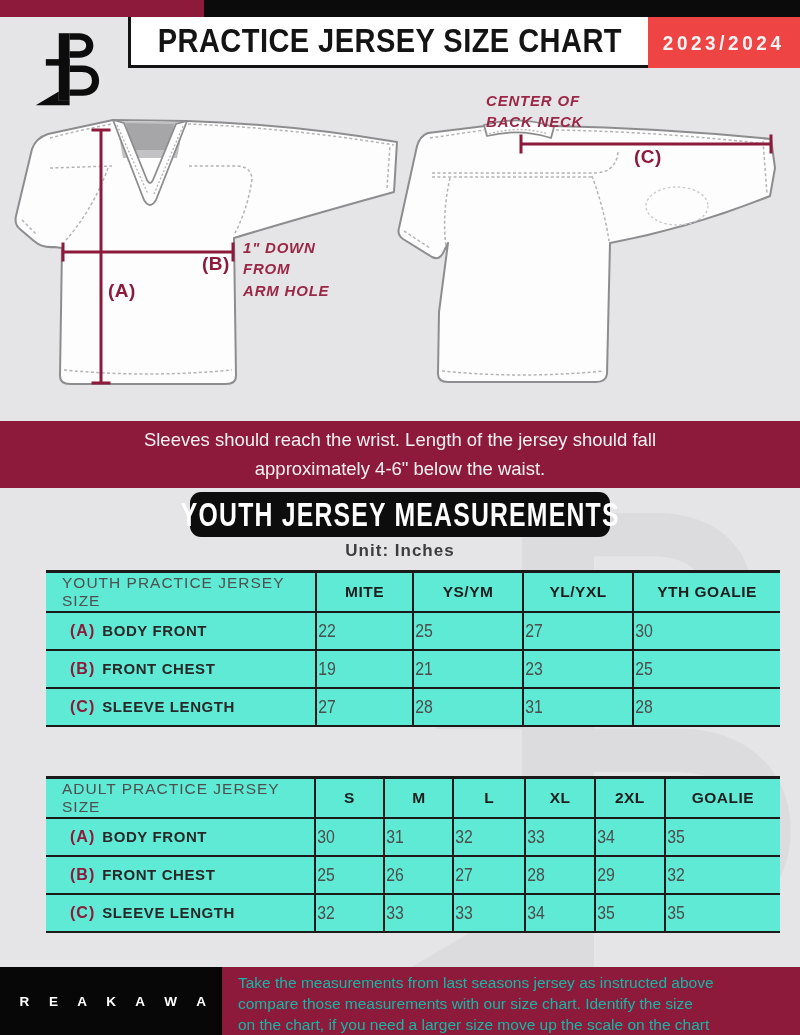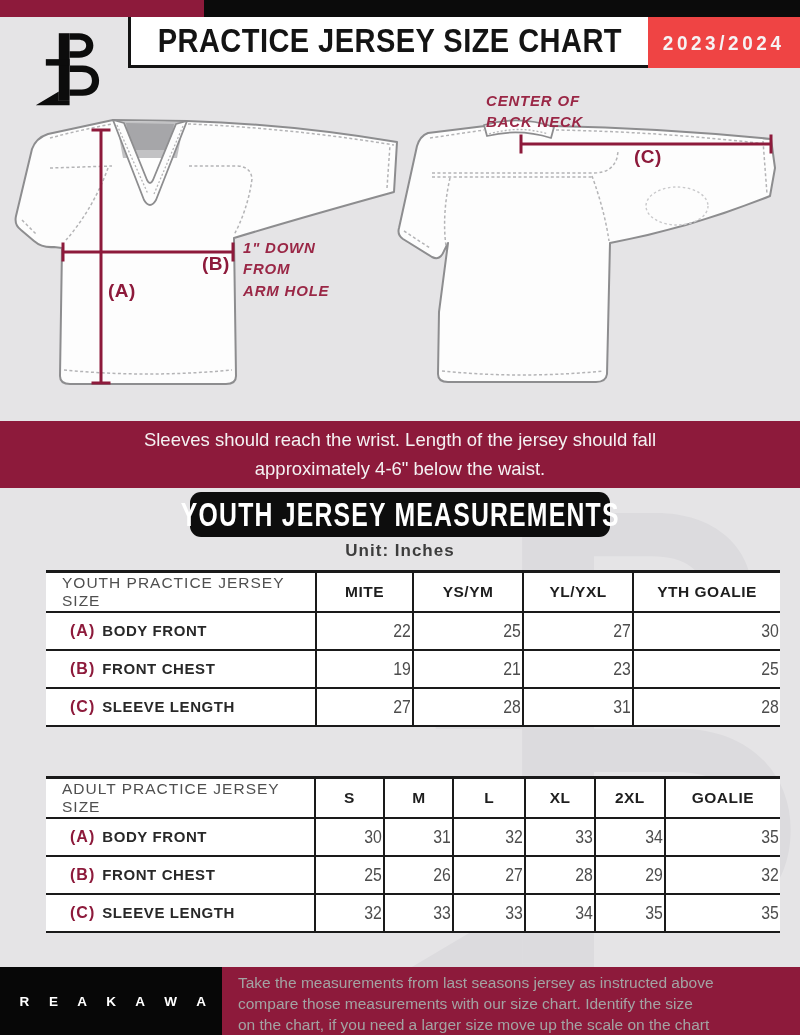--- a/index.html
+++ b/index.html
@@ -43,42 +43,42 @@
   .pill span{color:#ffffff;font-size:31px;font-weight:700;letter-spacing:1.5px;white-space:nowrap;
              transform:scale(.8,1.05);}
   .pill-youth{top:492px;}
   .pill-adult{top:727px;}
   .unit{position:absolute;left:0;width:800px;text-align:center;color:#3d3d3d;
         font-weight:600;font-size:17px;letter-spacing:1px;}
   .unit-youth{top:541px;}
   .unit-adult{top:773px;}
 
   
-  .size-table{position:absolute;left:46px;width:734px;border-collapse:collapse;background:#ffffff;table-layout:fixed;}
+  .size-table{position:absolute;left:46px;width:734px;border-collapse:collapse;background:#5eead4;table-layout:fixed;}
   .table-youth{top:570px;}
   .table-adult{top:776px;}
   .size-table tr.head{border-top:3px solid #1a1a1a;border-bottom:2.5px solid #1a1a1a;}
   .size-table tr.row{border-bottom:2px solid #1a1a1a;}
   .size-table tr.row:last-child{border-bottom:2.5px solid #1a1a1a;}
   .size-table th,.size-table td{border-left:2px solid #1a1a1a;padding:0;vertical-align:middle;}
   .size-table th:first-child,.size-table td:first-child{border-left:none;}
   .size-table th{height:38px;font-size:15.5px;font-weight:700;color:#1e1e1e;letter-spacing:.5px;text-align:center;}
-  .size-table td{height:36px;text-align:right;}
+  .size-table td{height:36px;text-align:left;}
   .size-table .label-col{text-align:left;padding-left:16px;font-weight:400;color:#4f4f4f;letter-spacing:1px;font-size:15.5px;}
   .size-table td.label-col{padding-left:24px;}
   .row-key{color:#8d1a3b;font-weight:800;font-size:16px;margin-right:7px;}
   .row-label{color:#282828;font-weight:700;font-size:15px;letter-spacing:.6px;}
   .num{display:inline-block;transform:scaleX(.88);font-size:18px;color:#4d4d4d;}
 
   
   .footer-black{position:absolute;left:0;top:967px;width:222px;height:68px;background:#070707;
                 display:flex;align-items:center;justify-content:center;gap:10px;}
   .brand{color:#ffffff;font-size:13.5px;font-weight:700;letter-spacing:8px;white-space:nowrap;}
   .footer-note{position:absolute;left:222px;top:967px;width:578px;height:68px;background:#8d1a3b;box-sizing:border-box;
-               padding:5px 12px 0 16px;color:#a3a3a3;font-size:15.5px;line-height:1.37;white-space:pre-line;}
+               padding:5px 12px 0 16px;color:#14b8a6;font-size:15.5px;line-height:1.37;white-space:pre-line;}
 
   svg .outline{fill:#fdfdfd;stroke:#8d8d8f;stroke-width:2;stroke-linejoin:round;}
   svg .seam{fill:none;stroke:#b4b4b6;stroke-width:1.5;stroke-dasharray:3,2.4;}
   svg .stitch{fill:none;stroke:#b4b4b6;stroke-width:1.3;stroke-dasharray:2,2;}
   svg .measure{fill:none;stroke:#8d1a3b;stroke-width:3;stroke-linecap:square;}
 </style>
 </head>
 <body>
 
 <div class="page">

